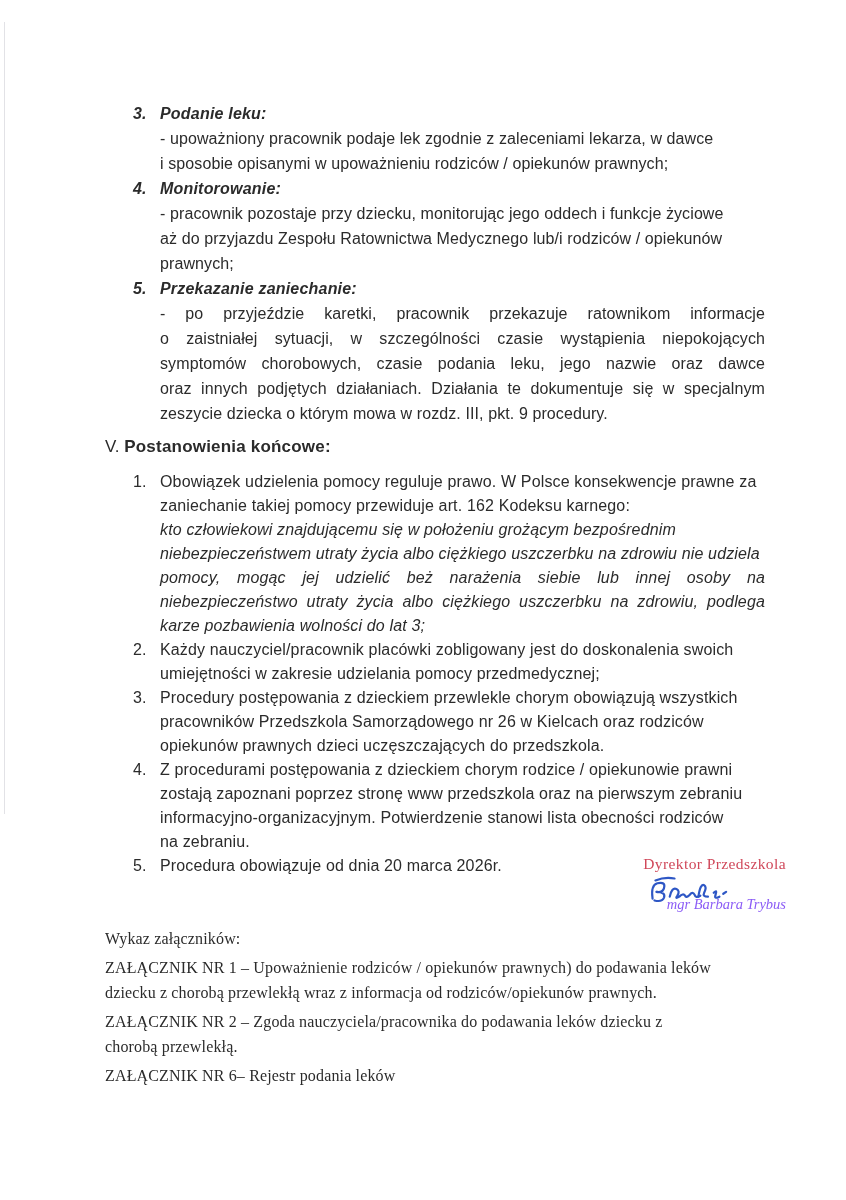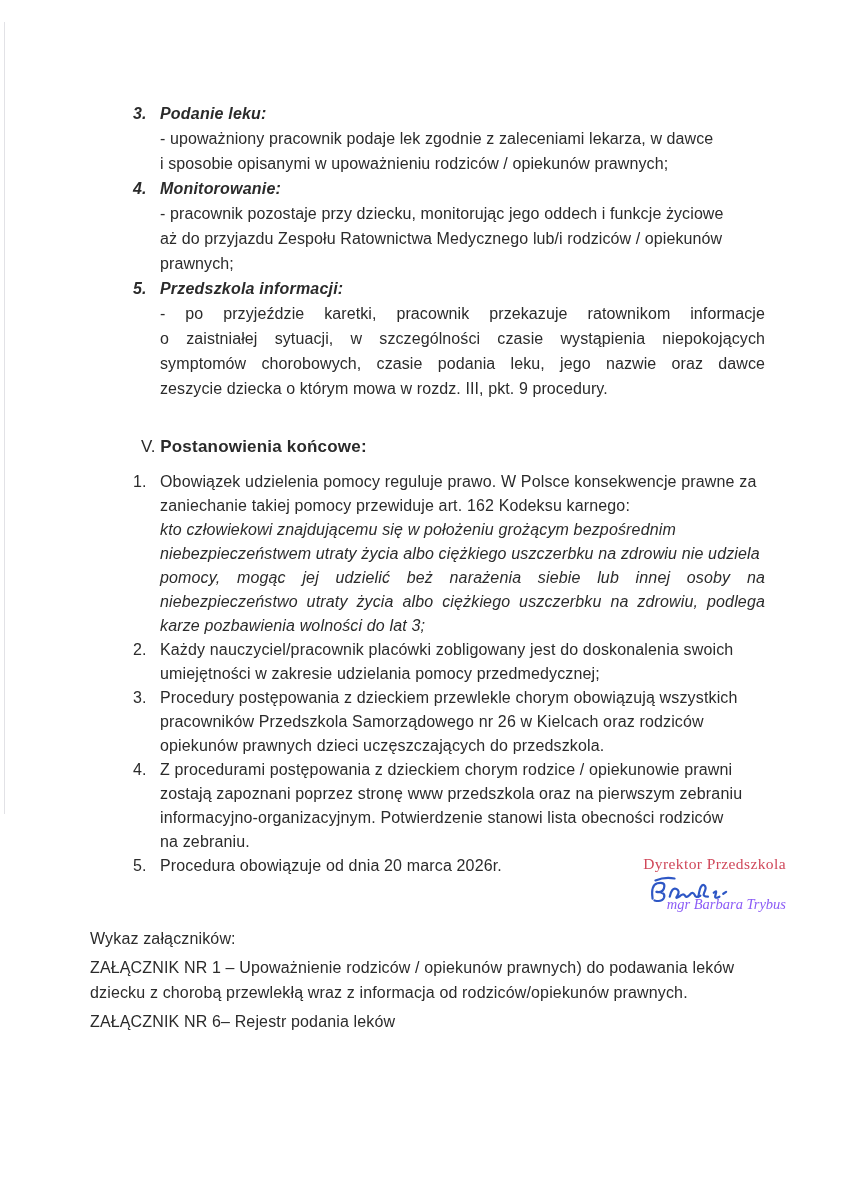--- a/index.html
+++ b/index.html
@@ -20,38 +20,38 @@
   
   .steps{position:absolute;left:133px;top:101px;width:632px;}
   .step{position:relative;padding-left:27px;}
   .num{position:absolute;left:0;top:0;line-height:25px;}
   .step .num{font-weight:bold;font-style:italic;}
   .step-title{font-weight:bold;font-style:italic;line-height:25px;letter-spacing:.2px;}
   .steps .line{line-height:25px;letter-spacing:.1px;}
   .line{white-space:nowrap;}
   .line.j{white-space:normal;text-align:justify;text-align-last:justify;}
   
-  .vheading{position:absolute;left:105px;top:434px;font-size:17px;line-height:25px;white-space:nowrap;margin-left:36px;}
+  .vheading{position:absolute;left:105px;top:434px;font-size:17px;line-height:25px;white-space:nowrap;}
   .vheading .vh-bold{font-weight:bold;letter-spacing:.2px;}
   
   .vlist{position:absolute;left:133px;top:470px;width:632px;}
   .vitem{position:relative;padding-left:27px;}
   .vitem .num{line-height:24px;font-weight:normal;font-style:normal;}
   .vlist .line{line-height:24px;letter-spacing:.15px;}
   .it{font-style:italic;}
   
   .sig{
     position:absolute;left:586px;top:855px;width:200px;
     text-align:right;font-family:"Liberation Serif", serif;
   }
   .sig-role{color:#d0485a;font-size:15.5px;letter-spacing:.4px;line-height:18px;}
   .sig-scribble{display:block;margin:0 auto -9px auto;}
   .sig-name{color:#8b5cf6;font-style:italic;font-size:14.5px;line-height:16px;}
   
-  .att{position:absolute;left:90px;top:926px;width:664px;}
+  .att{position:absolute;left:105px;top:926px;width:664px;font-family:Liberation Serif, serif;}
   .att .line{line-height:25px;letter-spacing:.15px;}
   .att-p{margin-top:4px;}
 </style>
 </head>
 <body>
 
 <div class="page">
   <div class="scan-edge"></div>
 
   <div class="steps">
@@ -63,24 +63,25 @@
     </div>
     <div class="step">
       <span class="num">4.</span>
       <div class="step-title">Monitorowanie:</div>
       <div class="line">- pracownik pozostaje przy dziecku, monitorując jego oddech i funkcje życiowe</div>
       <div class="line">aż do przyjazdu Zespołu Ratownictwa Medycznego lub/i rodziców / opiekunów</div>
       <div class="line">prawnych;</div>
     </div>
     <div class="step">
       <span class="num">5.</span>
-      <div class="step-title">Przedszkola informacji:</div>
+      <div class="step-title">Przekazanie zaniechanie:</div>
       <div class="line j">- po przyjeździe karetki, pracownik przekazuje ratownikom informacje</div>
       <div class="line j">o zaistniałej sytuacji, w szczególności czasie wystąpienia niepokojących</div>
       <div class="line j">symptomów chorobowych, czasie podania leku, jego nazwie oraz dawce</div>
+      <div class="line j">oraz innych podjętych działaniach. Działania te dokumentuje się w specjalnym</div>
       <div class="line">zeszycie dziecka o którym mowa w rozdz. III, pkt. 9 procedury.</div>
     </div>
   </div>
 
   <div class="vheading">
     <span>V.</span>
     <span class="vh-bold">Postanowienia końcowe:</span>
   </div>
 
   <div class="vlist">
@@ -133,16 +134,20 @@
     <div class="sig-name">mgr Barbara Trybus</div>
   </div>
 
   <div class="att">
     <div class="line">Wykaz załączników:</div>
     <div class="att-p">
       <div class="line">ZAŁĄCZNIK NR 1 – Upoważnienie rodziców / opiekunów prawnych) do podawania leków</div>
       <div class="line">dziecku z chorobą przewlekłą wraz z informacja od rodziców/opiekunów prawnych.</div>
     </div>
     <div class="att-p">
+      <div class="line">ZAŁĄCZNIK NR 2 –  Zgoda nauczyciela/pracownika do podawania leków dziecku z</div>
+      <div class="line">chorobą przewlekłą.</div>
+    </div>
+    <div class="att-p">
       <div class="line">ZAŁĄCZNIK NR 6– Rejestr podania leków</div>
     </div>
   </div>
 </div>
 
 </body></html>

